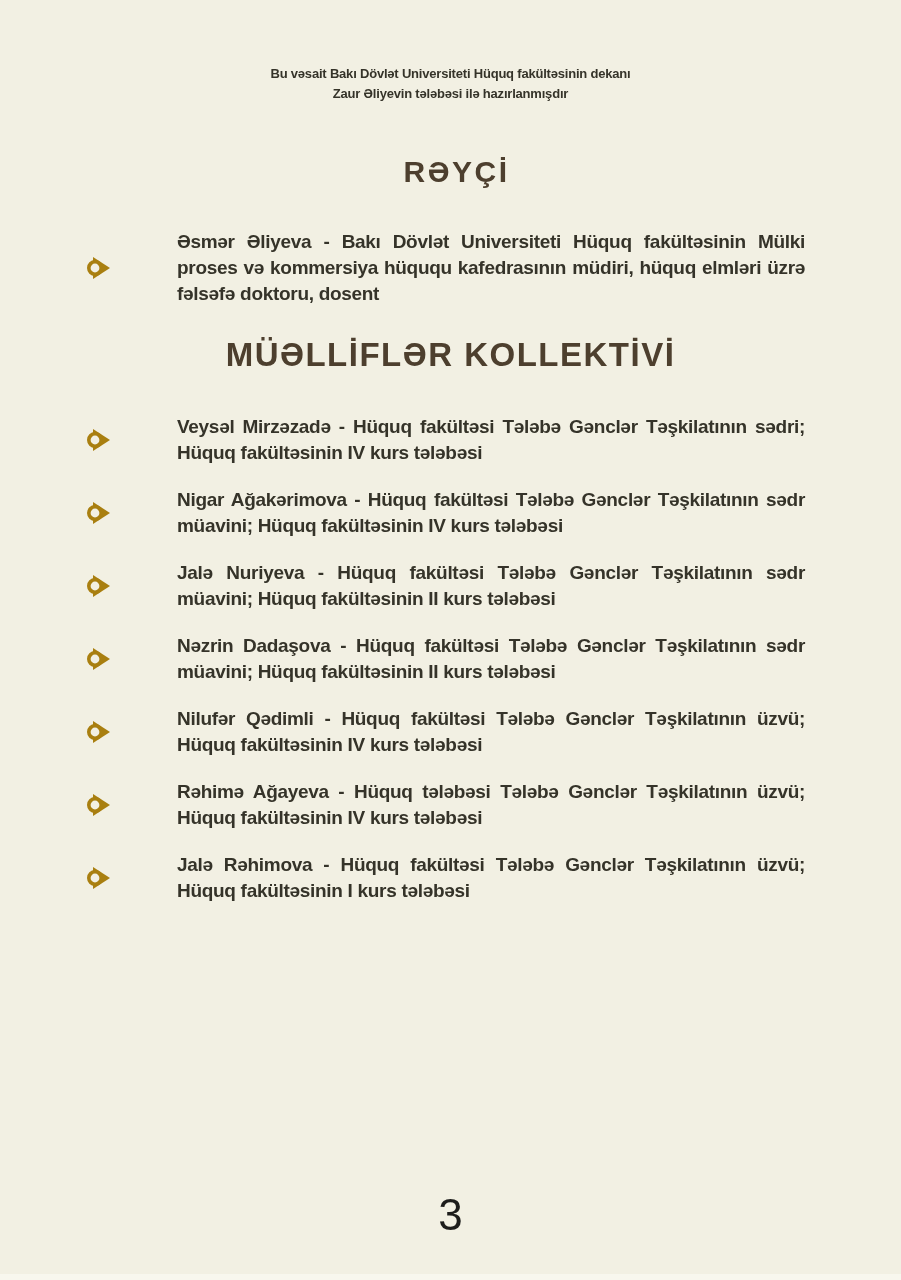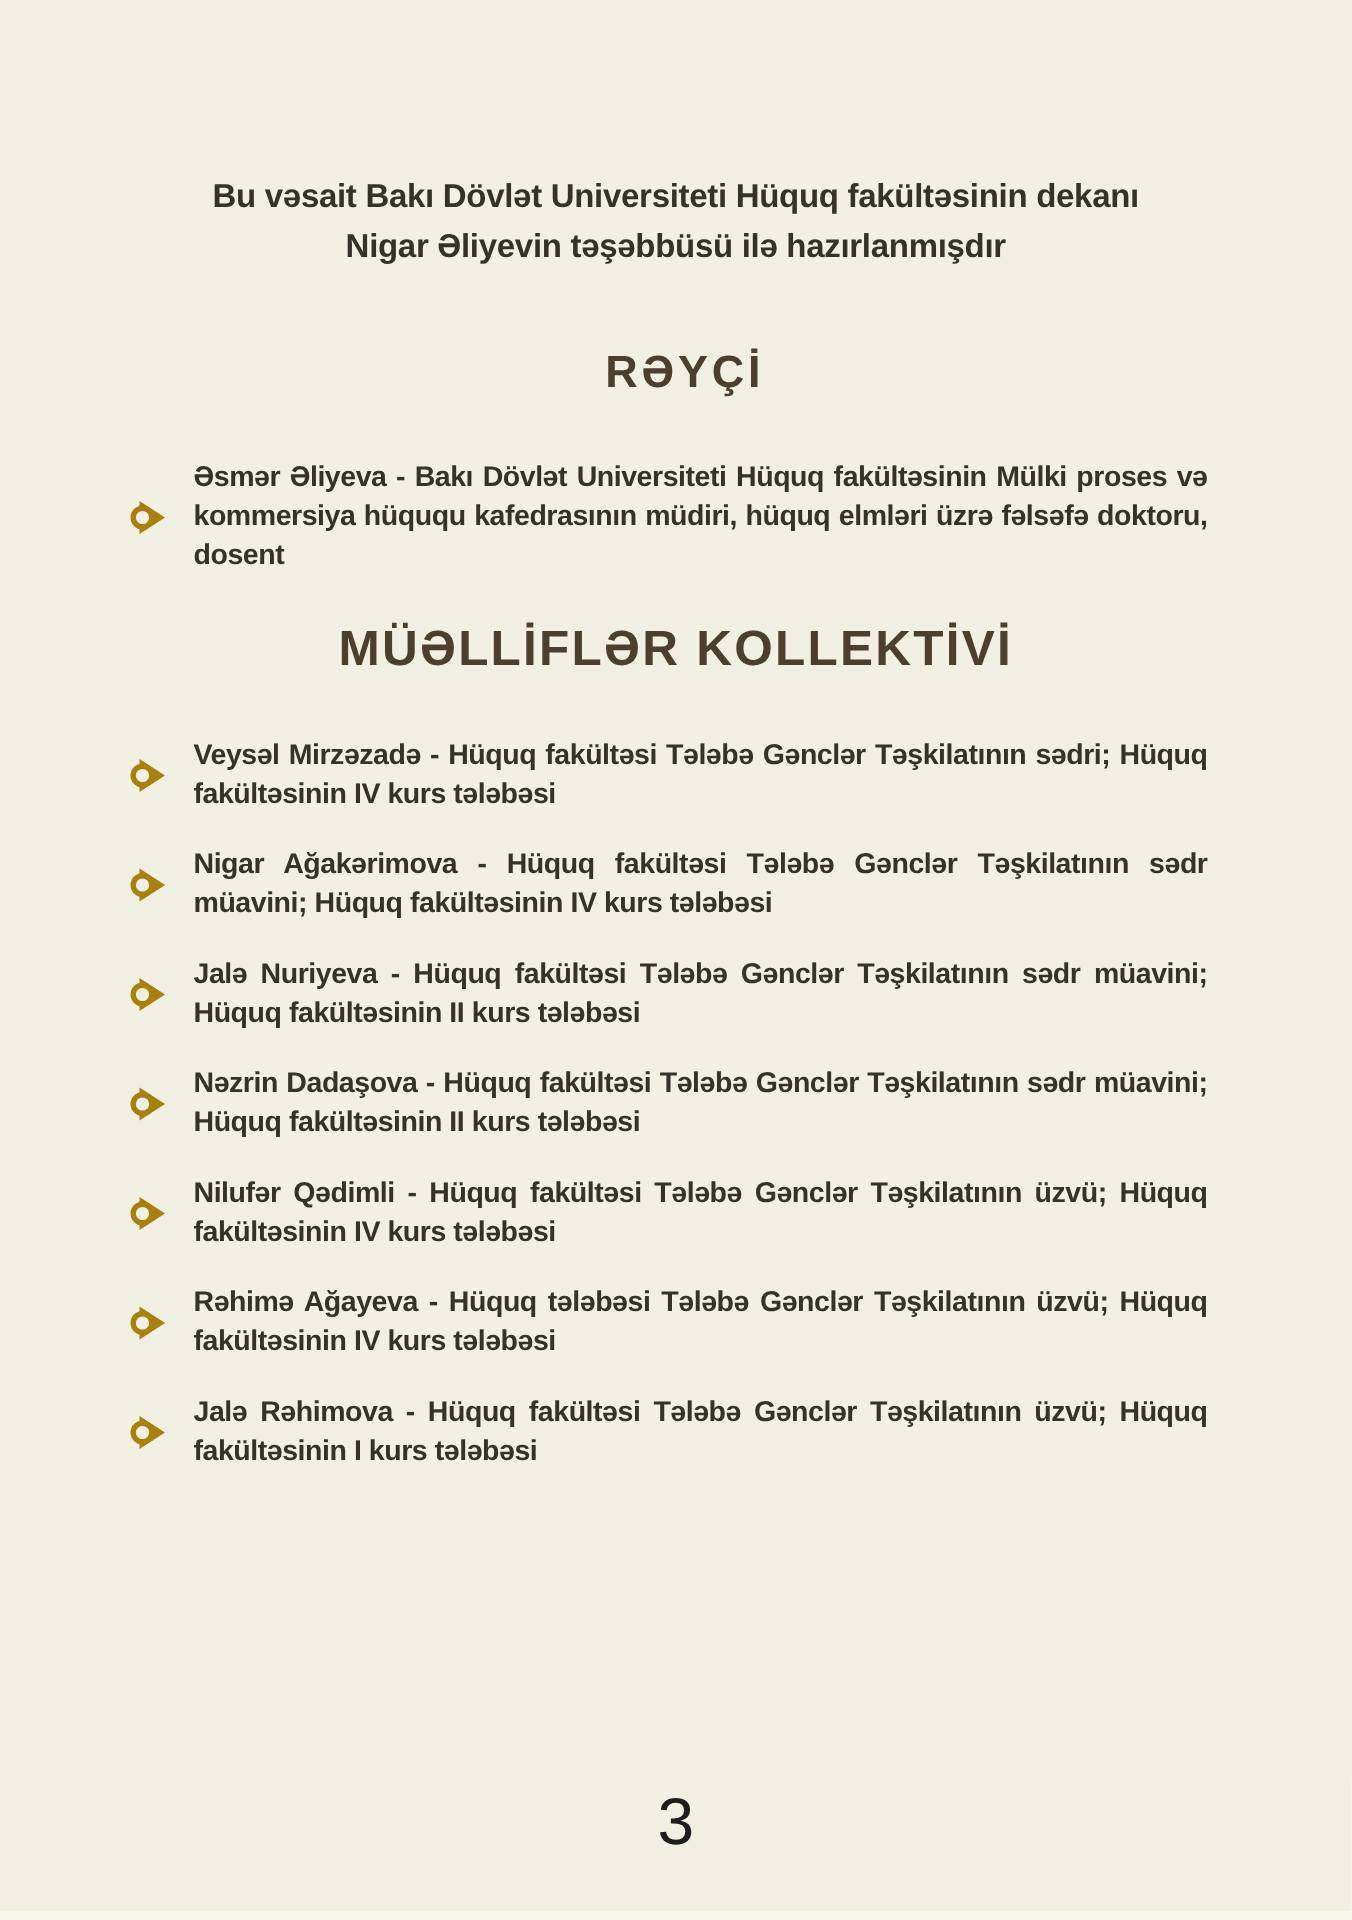--- a/index.html
+++ b/index.html
@@ -14,24 +14,24 @@
   .page{
     position:relative;
     width:901px;height:1280px;
     background:var(--background);
     font-family:"Liberation Sans", sans-serif;
     color:var(--body_text);
     overflow:hidden;
     box-sizing:border-box;
   }
   .intro{
-    padding-top:114px;
+    padding-top:64px;
     text-align:center;
     font-weight:bold;
-    font-size:22px;
+    font-size:13px;
     line-height:1.5;
     letter-spacing:-0.2px;
     color:var(--body_text);
   }
   .heading{
     text-align:center;
     color:var(--heading);
     font-weight:800;
     margin:0;
   }
@@ -44,20 +44,21 @@
   .h-kollektiv{
     margin-top:29px;
     font-size:33px;
     letter-spacing:1.5px;
   }
   .item{
     display:flex;
     padding-left:86px;
     padding-right:96px;
     box-sizing:border-box;
+    gap:48px;
   }
   .item .bullet{
     flex:0 0 26px;
     margin-right:17px;
     display:flex;
     align-items:center;
     color:var(--bullet_gold);
   }
   .item p{
     margin:0;
@@ -94,21 +95,21 @@
     background:var(--bottom_strip);
   }
 </style>
 </head>
 <body>
 
 <div class="page">
 
   <div class="intro">
     <div>Bu vəsait Bakı Dövlət Universiteti Hüquq fakültəsinin dekanı</div>
-    <div>Nigar Əliyevin təşəbbüsü ilə hazırlanmışdır</div>
+    <div>Zaur Əliyevin tələbəsi ilə hazırlanmışdır</div>
   </div>
 
   <h1 class="heading h-reyci">RƏYÇİ</h1>
 
   <div class="item reviewer">
     <span class="bullet">
       <svg width="26" height="26" viewBox="0 0 26 26" aria-hidden="true">
         <polygon points="7,2 24,13 7,24" fill="currentColor"></polygon>
         <circle cx="9" cy="13" r="6.2" fill="var(--background)" stroke="currentColor" stroke-width="3.6"></circle>
       </svg>

